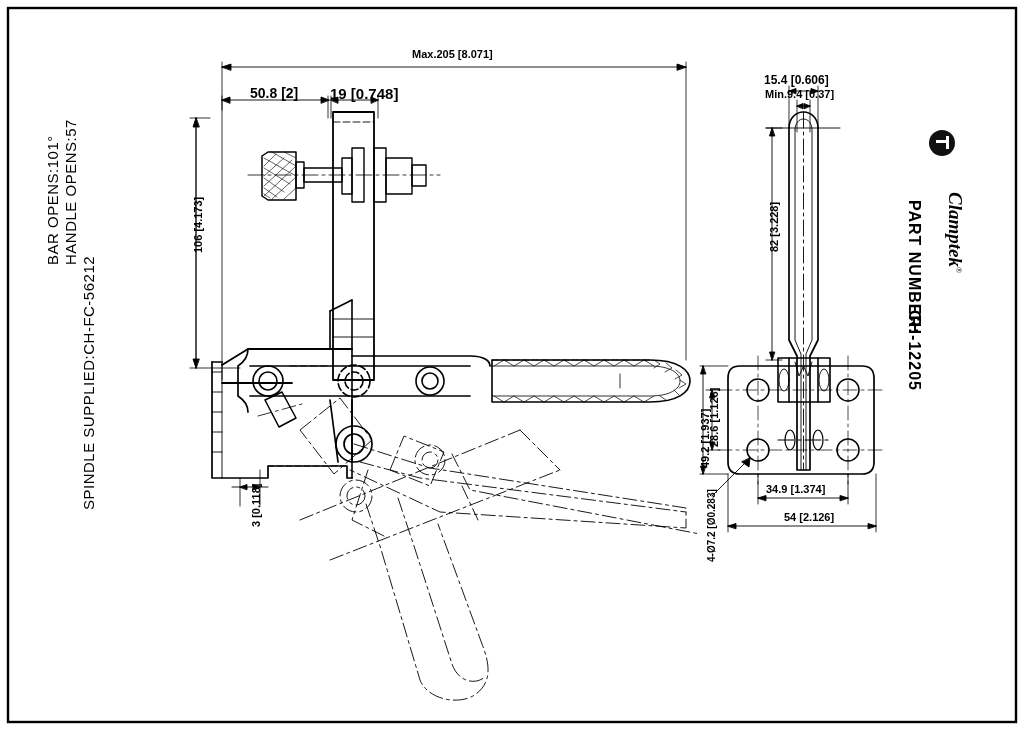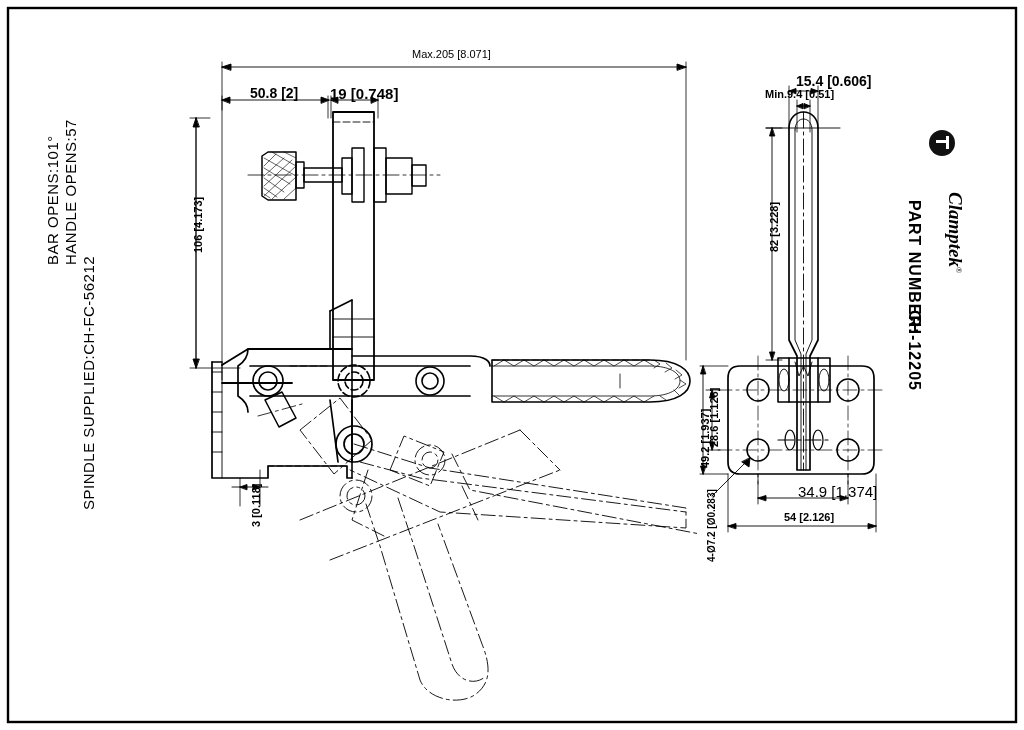--- a/index.html
+++ b/index.html
@@ -353,41 +353,41 @@
       <g stroke-width="0.9">
         <line x1="728" y1="526" x2="876" y2="526"></line>
         <path d="M728 526 l8 -2.5 l0 5 Z" fill="#000"></path>
         <path d="M876 526 l-8 -2.5 l0 5 Z" fill="#000"></path>
       </g>
 
     </g>
   </g>
 </svg>
 
-<div class="vtext" style="left:412px;top:48px;font-size:11px;font-weight:400;text-align:right;">Max.205 [8.071]</div>
+<div class="vtext" style="left:412px;top:48px;font-size:11px;font-weight:700;text-align:right;">Max.205 [8.071]</div>
 
 <div class="vtext" style="left:250px;top:85px;font-size:14px;font-weight:700;">50.8 [2]</div>
 
 <div class="vtext" style="left:330px;top:85px;font-size:15px;font-weight:700;">19 [0.748]</div>
 
 <div class="vtext" style="left:192px;top:253px;font-size:11px;font-weight:700;transform:rotate(-90deg);">106 [4.173]</div>
 
 <div class="vtext" style="left:250px;top:527px;font-size:11px;font-weight:700;transform:rotate(-90deg);">3 [0.118]</div>
 
-<div class="vtext" style="left:796px;top:73px;font-size:14px;font-weight:700;">15.4 [0.606]</div>
-
-<div class="vtext" style="left:765px;top:88px;font-size:11px;font-weight:700;">Min.9.4 [0.51]</div>
+<div class="vtext" style="left:764px;top:73px;font-size:12px;font-weight:700;">15.4 [0.606]</div>
+
+<div class="vtext" style="left:765px;top:88px;font-size:11px;font-weight:700;">Min.9.4 [0.37]</div>
 
 <div class="vtext" style="left:768px;top:252px;font-size:11px;font-weight:700;transform:rotate(-90deg);">82 [3.228]</div>
 
 <div class="vtext" style="left:708px;top:447px;font-size:11px;font-weight:700;transform:rotate(-90deg);">28.6 [1.126]</div>
 
 <div class="vtext" style="left:699px;top:468px;font-size:11px;font-weight:700;transform:rotate(-90deg);">49.2 [1.937]</div>
 
-<div class="vtext" style="left:798px;top:483px;font-size:15px;font-weight:400;">34.9 [1.374]</div>
+<div class="vtext" style="left:766px;top:483px;font-size:11px;font-weight:700;">34.9 [1.374]</div>
 
 <div class="vtext" style="left:772px;top:511px;font-size:11px;font-weight:700;padding-left:12px;">54 [2.126]</div>
 
 <div class="vtext" style="left:706px;top:562px;font-size:10px;font-weight:700;transform:rotate(-90deg);">4-Ø7.2 [Ø0.283]</div>
 
 <div class="vtext note-line" style="left:44px;top:265px;transform:rotate(-90deg);">BAR OPENS:101°</div>
 
 <div class="vtext note-line" style="left:62px;top:265px;transform:rotate(-90deg);">HANDLE OPENS:57</div>
 
 <div class="vtext note-line" style="left:80px;top:510px;transform:rotate(-90deg);">SPINDLE SUPPLIED:CH-FC-56212</div>

